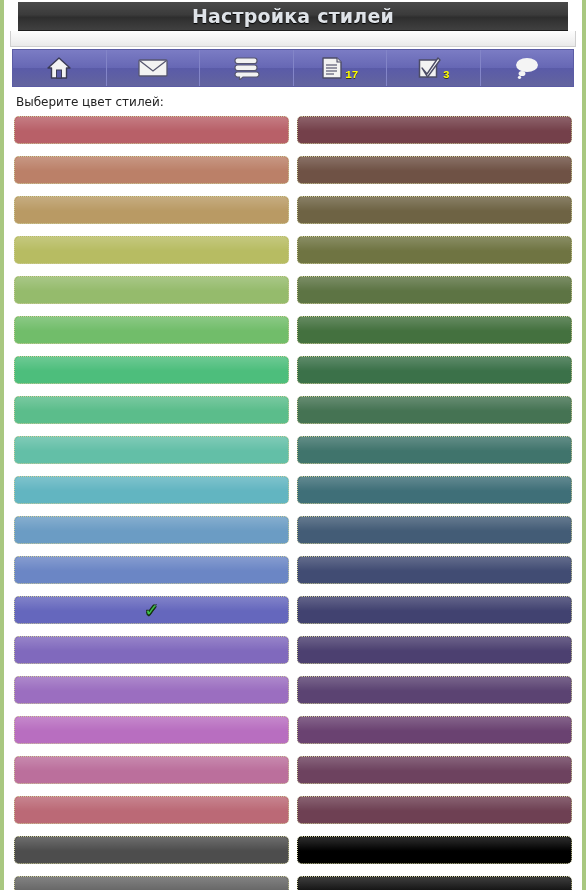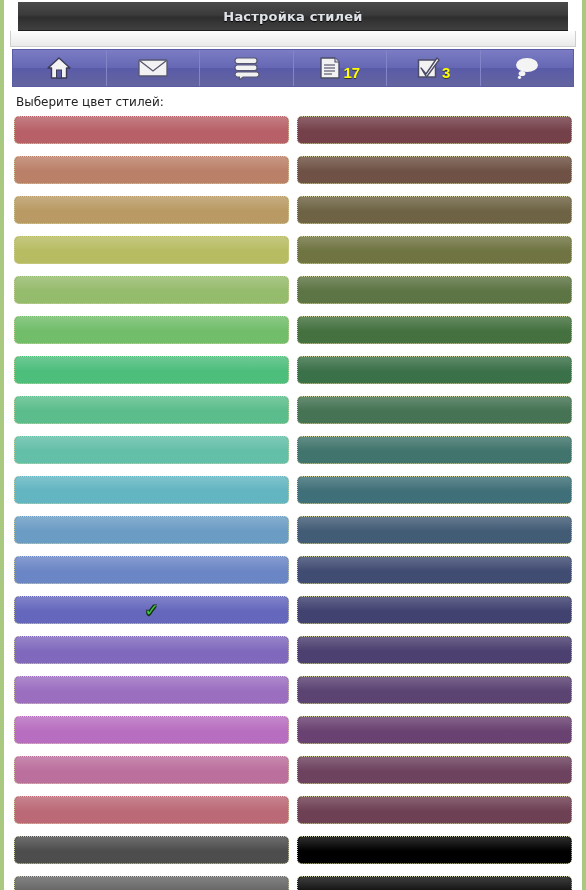--- a/index.html
+++ b/index.html
@@ -33,21 +33,21 @@
     height: 28px;
     margin: 2px 14px 0 14px;
     background: linear-gradient(to bottom, #4a4a4a 0%, #3b3b3b 45%, #2e2e2e 55%, #404040 100%);
     border-bottom: 1px solid #1d1d1d;
     display: flex;
     align-items: center;
     justify-content: center;
   }
   .titlebar-text {
     color: #dfe3e8;
-    font-size: 13px;
+    font-size: 19px;
     font-weight: bold;
     letter-spacing: 0.2px;
     text-shadow: 0 1px 1px #000;
     font-family: "DejaVu Sans", sans-serif;
   }
 
   
   .substrip {
     height: 16px;
     margin: 0 6px;
@@ -78,27 +78,27 @@
   }
   .tb-item:last-child { border-right: none; }
   .tb-icon {
     display: inline-flex;
     align-items: center;
     justify-content: center;
     line-height: 0;
   }
   .tb-badge {
     color: #ffff00;
-    font-size: 15px;
+    font-size: 11px;
     font-weight: bold;
     margin-left: 2px;
     align-self: flex-end;
     margin-bottom: 5px;
     text-shadow: 0 1px 0 #333;
-    font-family: Liberation Sans, sans-serif;
+    font-family: Liberation Mono, monospace;
   }
 
   
   .content {
     padding: 8px 10px 0 10px;
   }
   .prompt {
     font-size: 12px;
     color: #222222;
     margin: 0 0 7px 2px;

